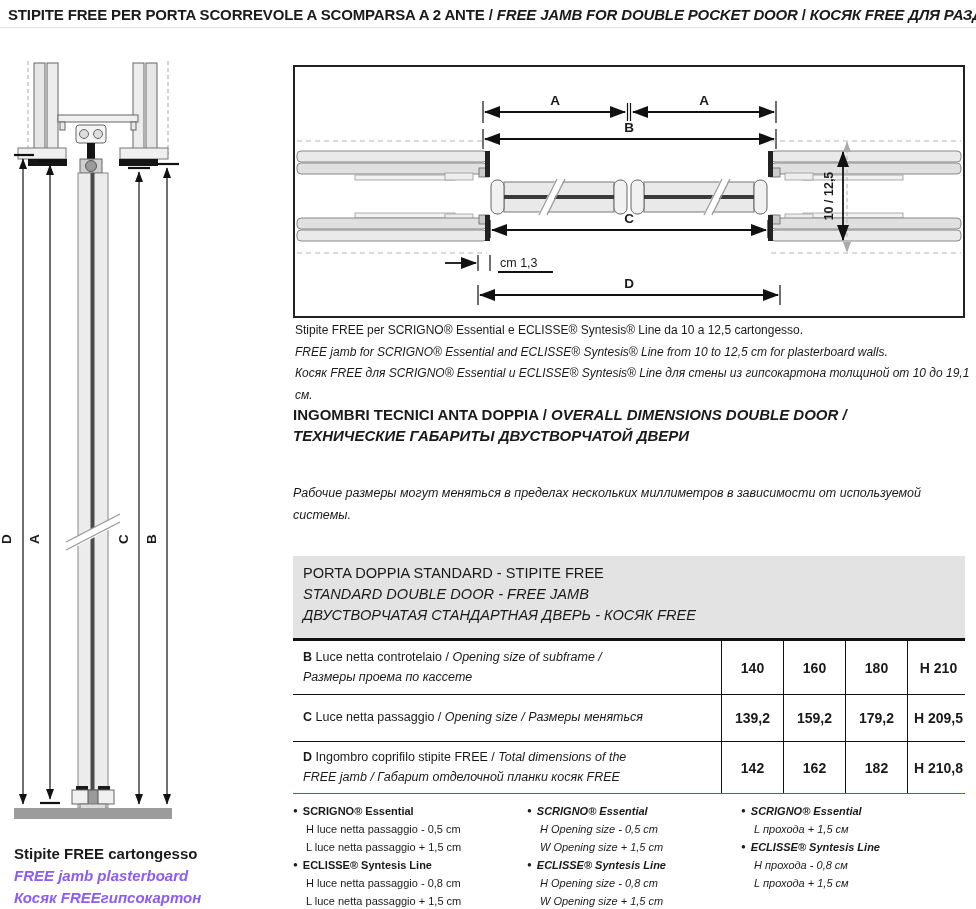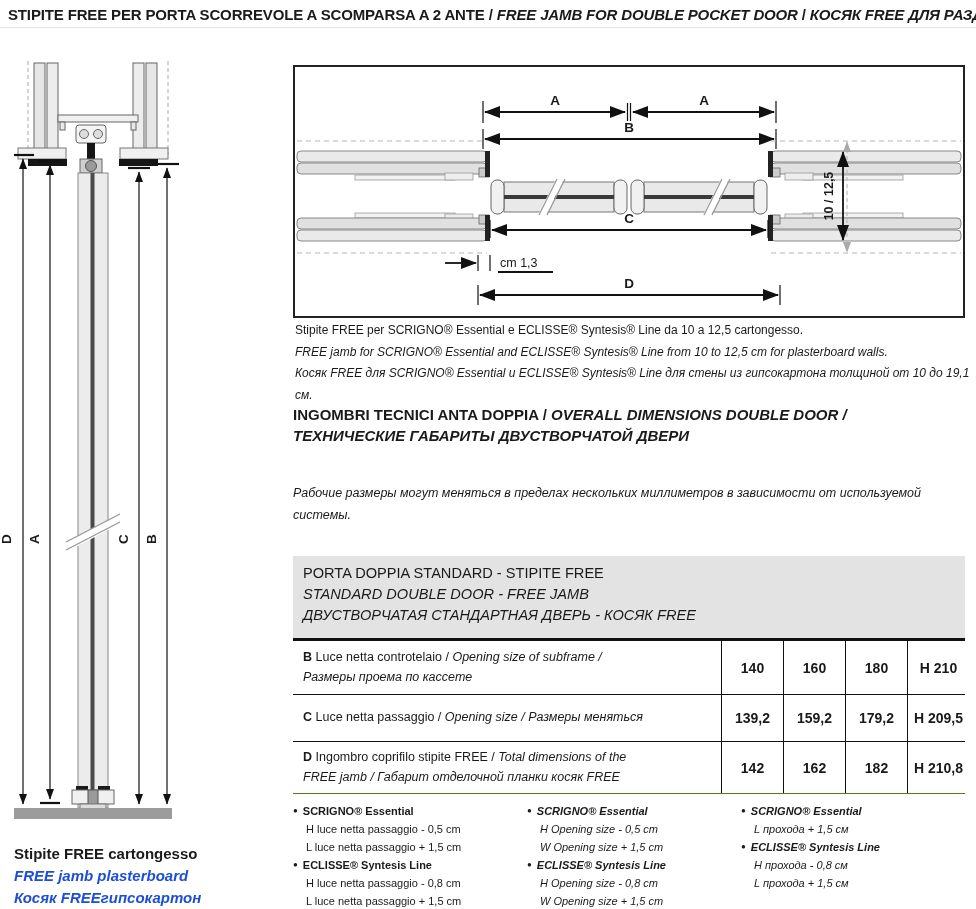--- a/index.html
+++ b/index.html
@@ -41,21 +41,21 @@
   
   .adj-col{top:802px;width:226px;font-size:11px;line-height:18px;}
   .adj-col .grp-title{font-weight:bold;}
   .adj-col .grp-title::before{content:"\25CF";font-size:8px;margin-right:5px;vertical-align:2px;}
   .adj-col .grp-line{padding-left:13px;}
   .col-it{left:293px;} .col-en{left:527px;font-style:italic;} .col-ru{left:741px;font-style:italic;}
 
   
   .jamb-caption{left:14px;top:843px;font-size:15px;line-height:22px;}
   .jamb-caption .l1{font-weight:bold;}
-  .jamb-caption .l2,.jamb-caption .l3{color:#1d4ed8;font-style:italic;font-weight:bold;}
+  .jamb-caption .l2,.jamb-caption .l3{color:#8b5cf6;font-style:italic;font-weight:bold;}
 
   svg text{font-family:"Liberation Sans", sans-serif;}
 </style>
 </head>
 <body>
 
 <div class="abs page-header">
   <span>STIPITE FREE PER PORTA SCORREVOLE A SCOMPARSA A 2 ANTE</span><span> / </span><span class="it">FREE JAMB FOR DOUBLE POCKET DOOR</span><span> / </span><span class="it">КОСЯК FREE ДЛЯ РАЗДВИЖНОЙ 2-СТВОРЧАТОЙ ДВЕРИ С УХОДОМ В СТЕНУ</span>
 </div>
 <div class="abs header-rule"></div>

